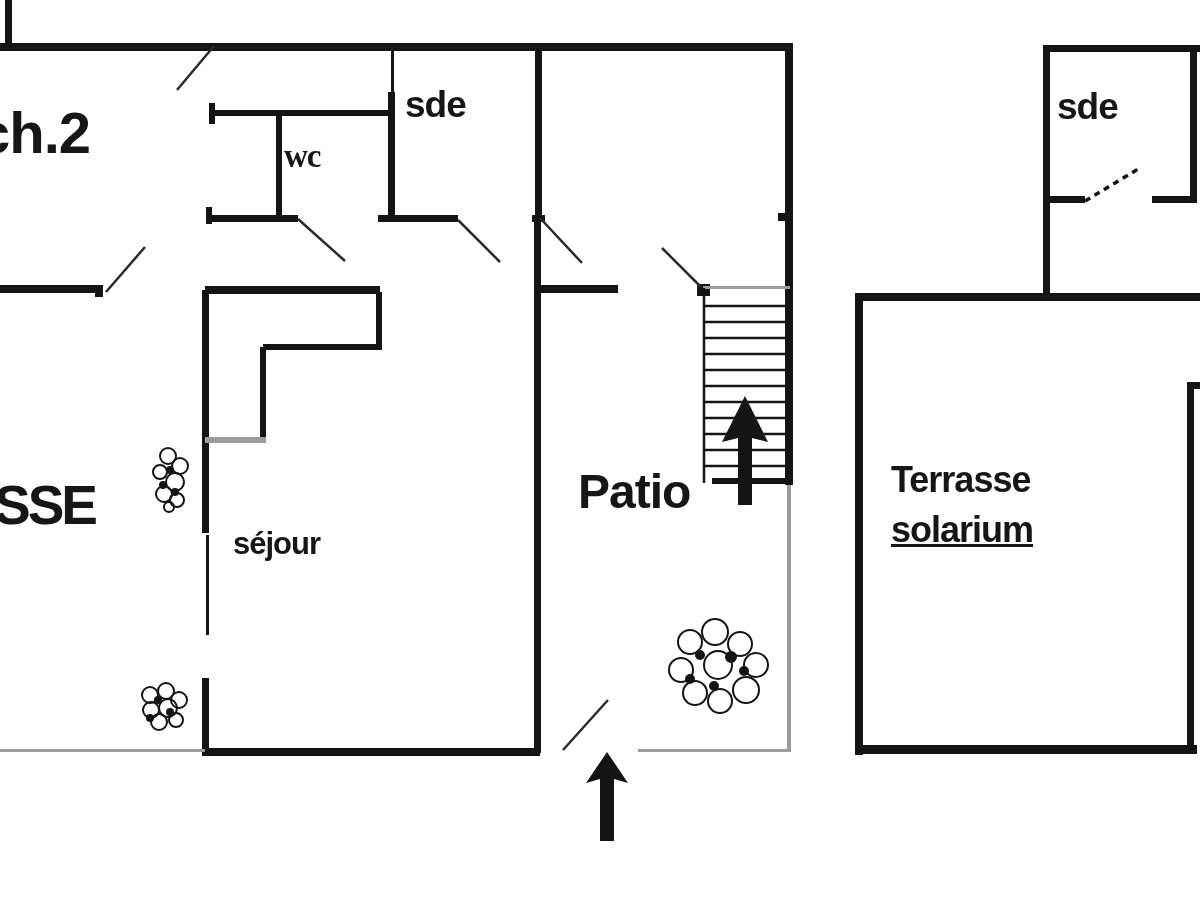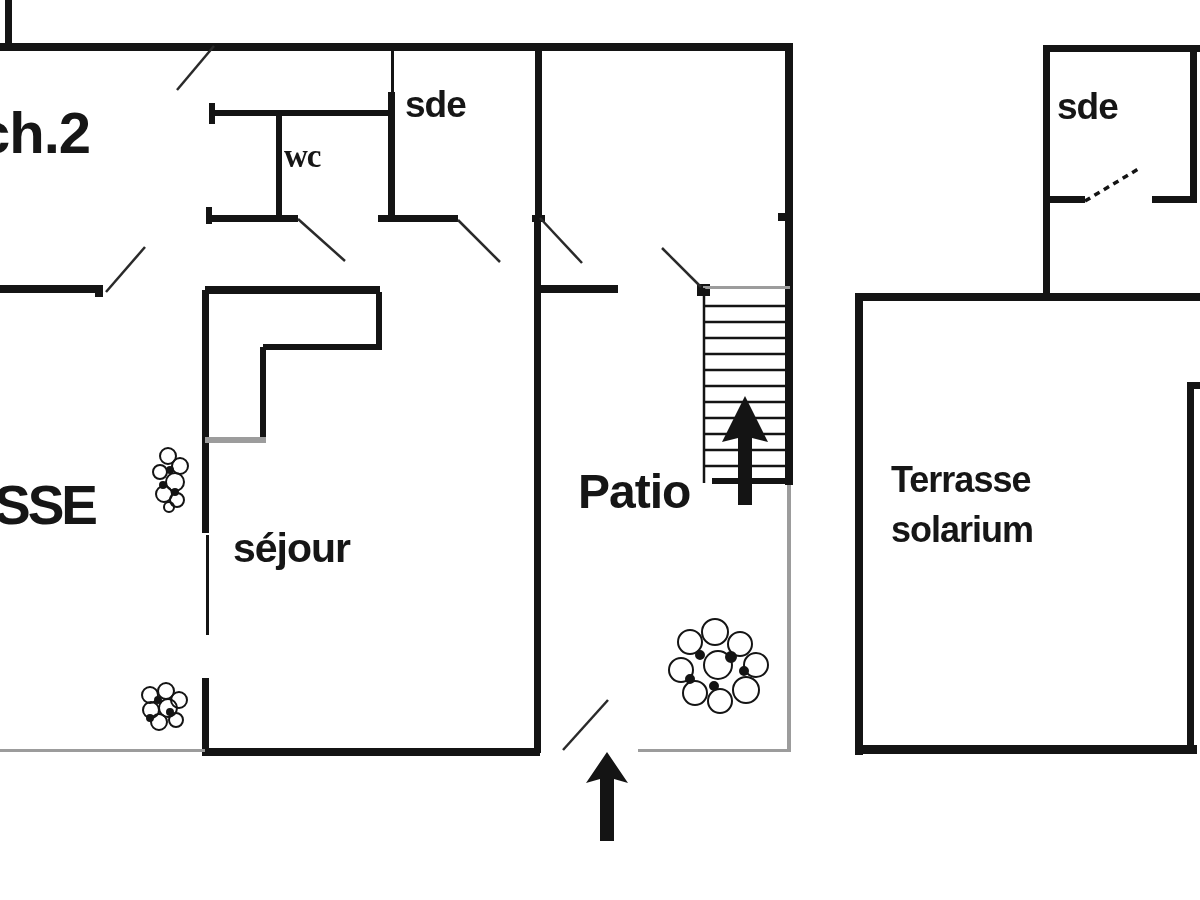--- a/index.html
+++ b/index.html
@@ -140,20 +140,20 @@
       <circle cx="744" cy="671" r="4" fill="#141414"></circle>
       <circle cx="690" cy="679" r="4" fill="#141414"></circle>
     </g>
   </g>
 </svg>
 
   <div class="label" style="left:-22px;top:104px;font-size:58px;">ch.2</div>
   <div class="label" style="left:284px;top:140px;font-size:33px;font-family:Liberation Serif, serif;">wc</div>
   <div class="label" style="left:405px;top:86px;font-size:37px;">sde</div>
   <div class="label" style="left:578px;top:468px;font-size:48px;">Patio</div>
-  <div class="label" style="left:233px;top:528px;font-size:41px;">séjour</div>
+  <div class="label" style="left:233px;top:528px;font-size:31px;">séjour</div>
   <div class="label" style="left:-6px;top:478px;font-size:55px;letter-spacing:-3px;">SSE</div>
   <div>
     <div class="label" style="left:891px;top:462px;font-size:36px;">Terrasse</div>
-    <div class="label" style="left:891px;top:512px;font-size:36px;">solarium</div>
+    <div class="label" style="left:891px;top:512px;font-size:36px;text-decoration:underline;">solarium</div>
   </div>
   <div class="label" style="left:1057px;top:88px;font-size:37px;">sde</div>
 </div>
 
 </body></html>

